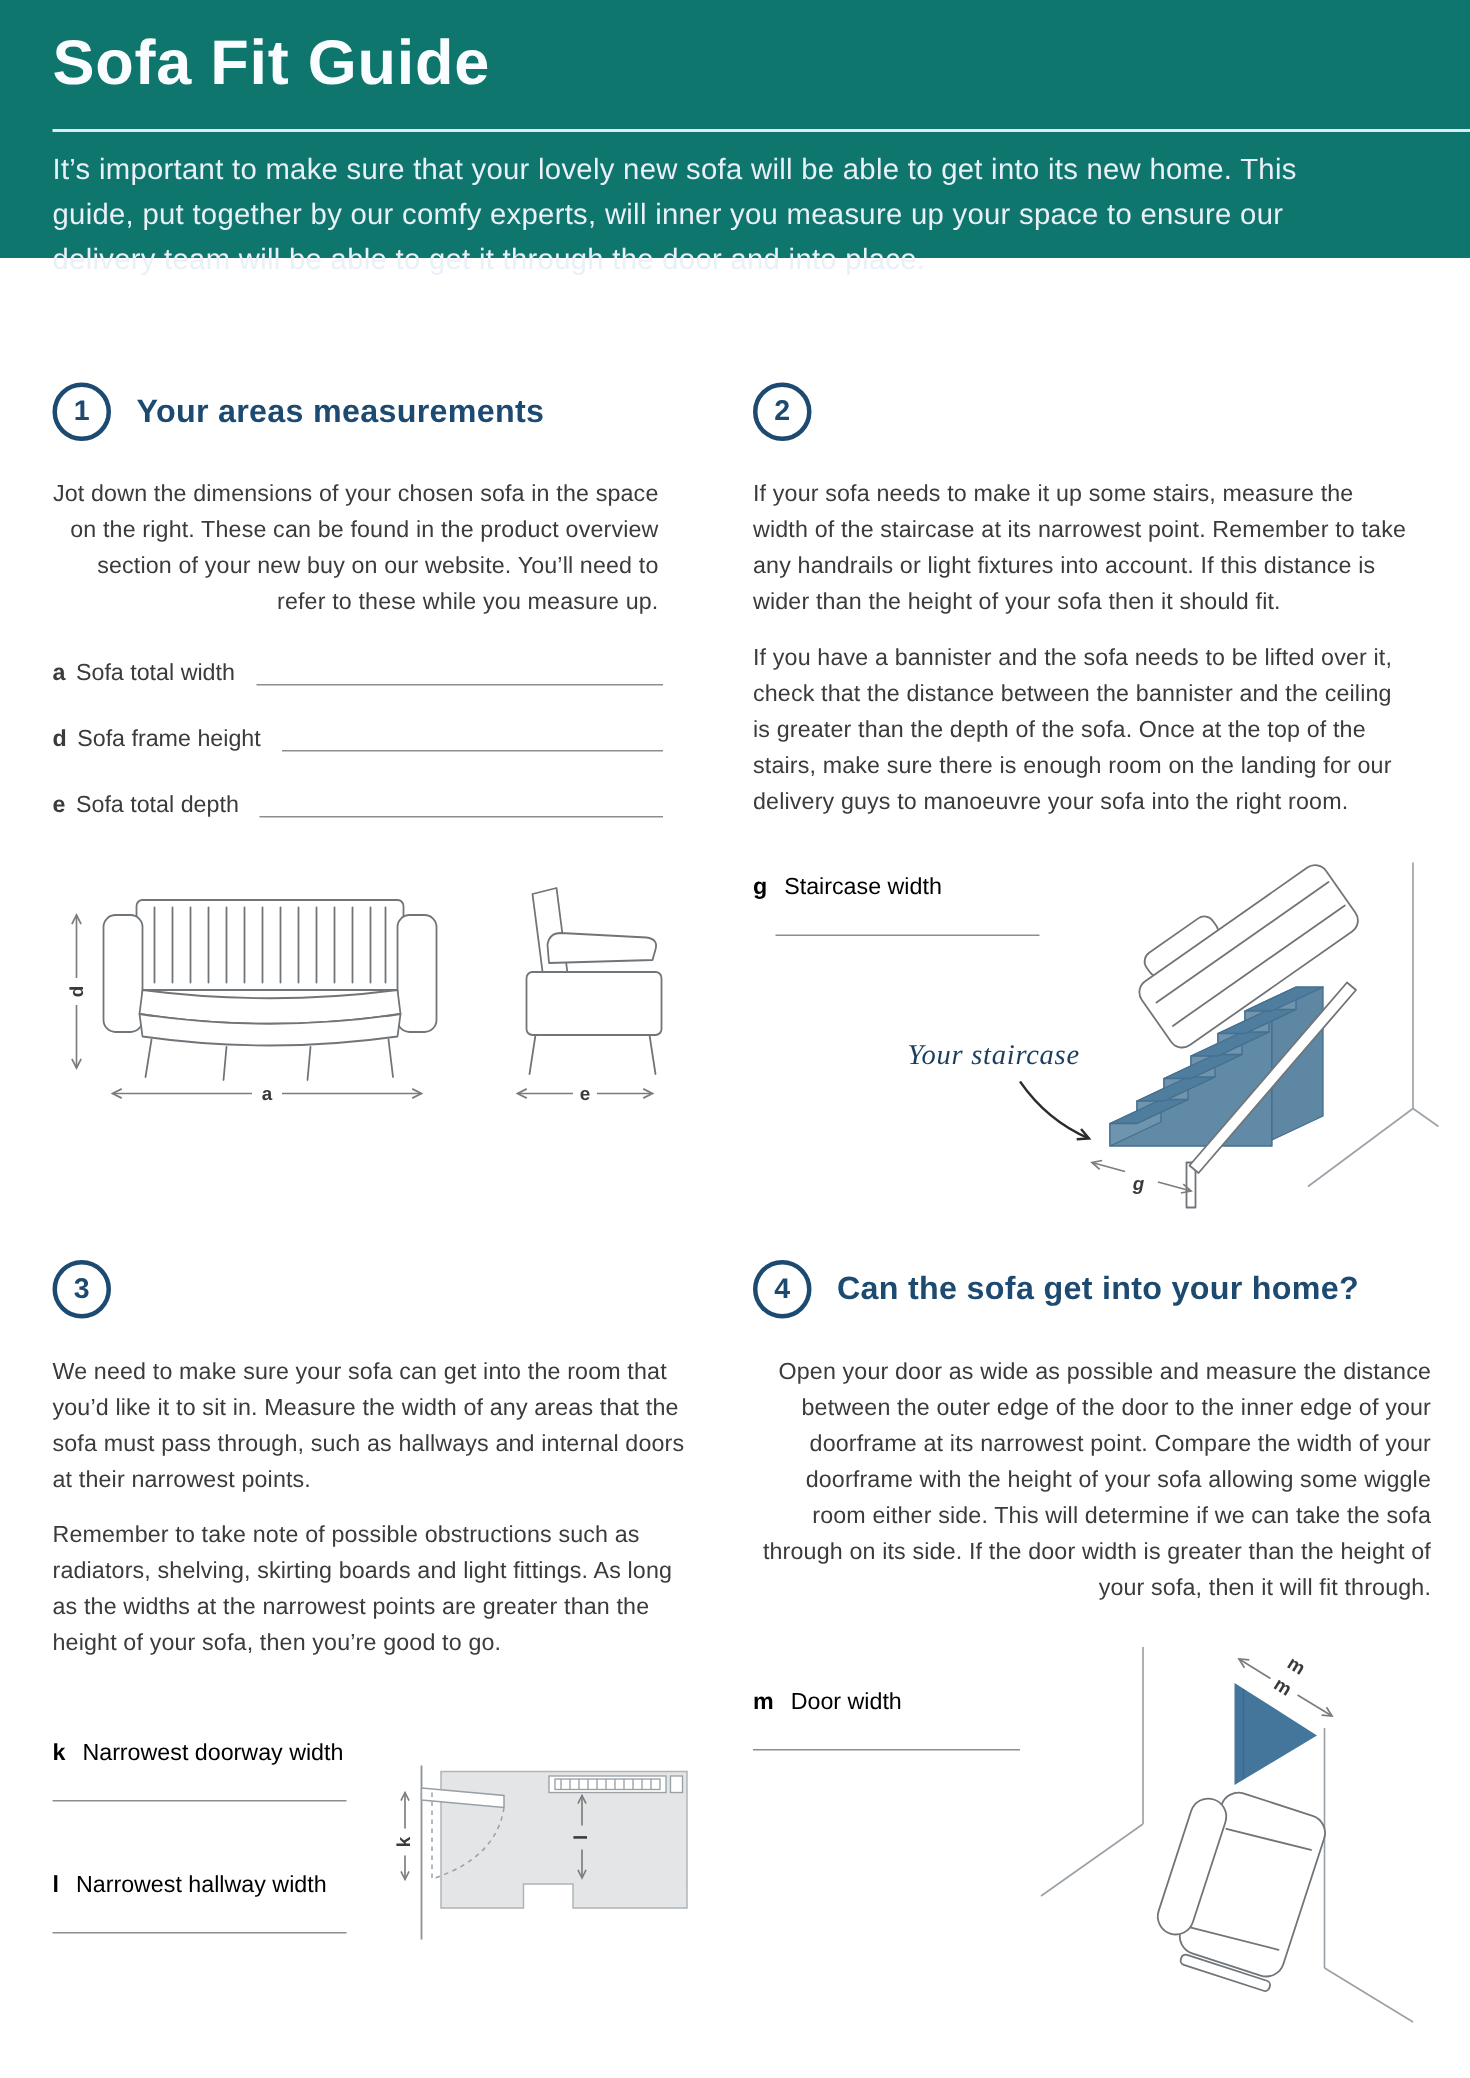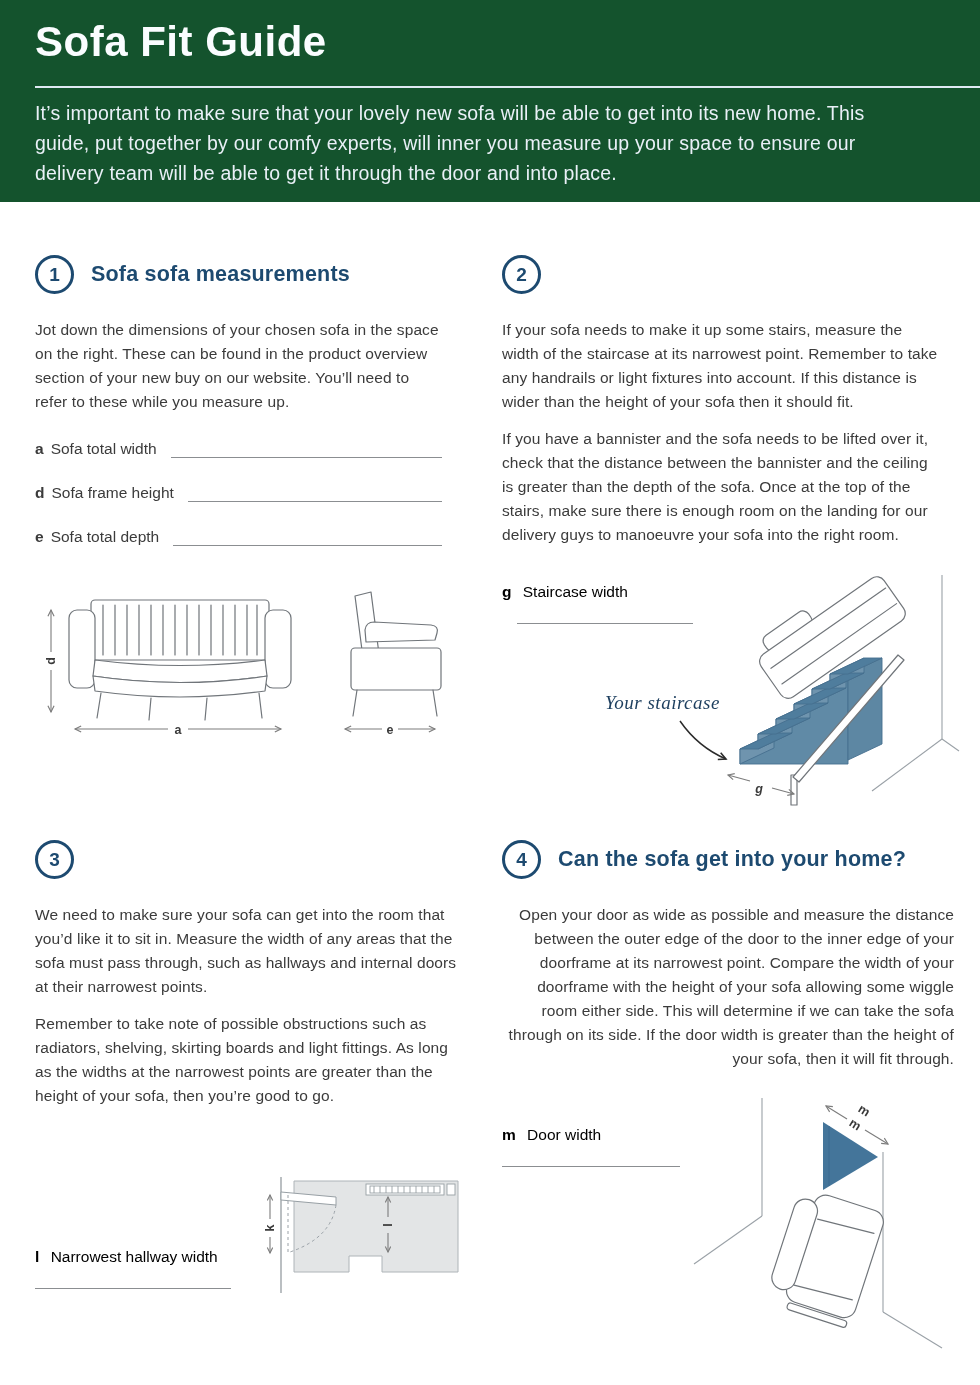--- a/index.html
+++ b/index.html
@@ -1,40 +1,40 @@
 <!DOCTYPE html>
 <html><head>
 <meta charset="utf-8">
 <style>
   html,body{margin:0;padding:0;background:#ffffff;}
   .page{position:relative;width:980px;height:1385px;background:#ffffff;overflow:hidden;
         font-family:"Liberation Sans",sans-serif;}
 
   
-  .hdr{position:absolute;left:0;top:0;width:980px;height:202px;background:#14532d;}
+  .hdr{position:absolute;left:0;top:0;width:980px;height:172px;background:#0f766e;}
   .hdr h1{margin:0;position:absolute;left:35px;top:18px;font-size:42px;font-weight:bold;
           letter-spacing:.5px;color:#fafdff;}
   .hdr-rule{position:absolute;left:35px;top:86px;right:0;border-top:2px solid #dfe9f2;}
   .intro{position:absolute;left:35px;top:98px;width:880px;margin:0;font-size:19.5px;
          line-height:30px;color:#e9f0f7;letter-spacing:.2px;}
 
   
   .section{position:absolute;}
   #sec1{left:35px;top:255px;width:422px;height:575px;}
   #sec2{left:502px;top:255px;width:458px;height:570px;}
   #sec3{left:35px;top:840px;width:426px;height:470px;}
   #sec4{left:502px;top:840px;width:460px;height:515px;}
 
   .sec-head{display:flex;align-items:center;gap:17px;margin:0 0 24px 0;}
   .num-circle{flex:0 0 auto;width:33px;height:33px;border:3px solid #1d4a70;border-radius:50%;
               display:flex;align-items:center;justify-content:center;font-size:19px;
               font-weight:bold;color:#1d4a70;}
   .sec-title{font-size:21.5px;font-weight:bold;color:#1d4a70;line-height:27px;letter-spacing:.2px;}
   .body-p{font-size:15.5px;line-height:24px;color:#3b3b3b;margin:0 0 13px 0;letter-spacing:.1px;}
-  #sec1 .body-p{width:404px;}
+  #sec1 .body-p{width:404px;text-align:right;}
   #sec2 .body-p{width:440px;}
   #sec3 .body-p{width:422px;}
   #sec4 .body-p{width:452px;text-align:right;}
 
   
   .fields1{margin-top:26px;}
   .field-row{display:flex;align-items:baseline;margin-bottom:26px;font-size:15.5px;color:#3b3b3b;}
   .field-key{font-weight:bold;margin-right:7px;}
   .write-line{flex:1;display:inline-block;height:0;margin-left:14px;margin-right:15px;
               border-bottom:1.5px solid #8b8e91;transform:translateY(4px);}
@@ -75,21 +75,21 @@
 
   <header class="hdr">
     <h1>Sofa Fit Guide</h1>
     <div class="hdr-rule"></div>
     <p class="intro">It’s important to make sure that your lovely new sofa will be able to get into its new home. This guide, put together by our comfy experts, will inner you measure up your space to ensure our delivery team will be able to get it through the door and into place.</p>
   </header>
 
   <section class="section" id="sec1">
     <div class="sec-head">
       <div class="num-circle">1</div>
-      <div class="sec-title">Sofa sofa measurements</div>
+      <div class="sec-title">Your areas measurements</div>
     </div>
     <p class="body-p">Jot down the dimensions of your chosen sofa in the space on the right. These can be found in the product overview section of your new buy on our website. You’ll need to refer to these while you measure up.</p>
 
     <div class="fields1">
       <div class="field-row">
         <span class="field-key">a</span>
         <span>Sofa total width</span>
         <span class="write-line"></span>
       </div>
       <div class="field-row">
@@ -209,20 +209,25 @@
     </div>
   </section>
 
   <section class="section" id="sec3">
     <div class="sec-head">
       <div class="num-circle">3</div>
     </div>
     <p class="body-p">We need to make sure your sofa can get into the room that you’d like it to sit in. Measure the width of any areas that the sofa must pass through, such as hallways and internal doors at their narrowest points.</p>
     <p class="body-p">Remember to take note of possible obstructions such as radiators, shelving, skirting boards and light fittings. As long as the widths at the narrowest points are greater than the height of your sofa, then you’re good to go.</p>
 
+    <div class="field-block" id="kfield">
+      <span class="field-key">k</span>
+      <span>Narrowest doorway width</span>
+      <div class="u-line"></div>
+    </div>
     <div class="field-block" id="lfield">
       <span class="field-key">l</span>
       <span>Narrowest hallway width</span>
       <div class="u-line"></div>
     </div>
 
     <svg class="plan-svg" width="212" height="120" viewBox="0 0 212 120">
       <defs>
         <marker id="ahP" viewBox="0 0 10 10" refX="8" refY="4.5" markerWidth="7" markerHeight="7" orient="auto-start-reverse">
           <path d="M1,1 L8,4.5 L1,8" fill="none" stroke="#7c7c7c" stroke-width="1.4"></path>

